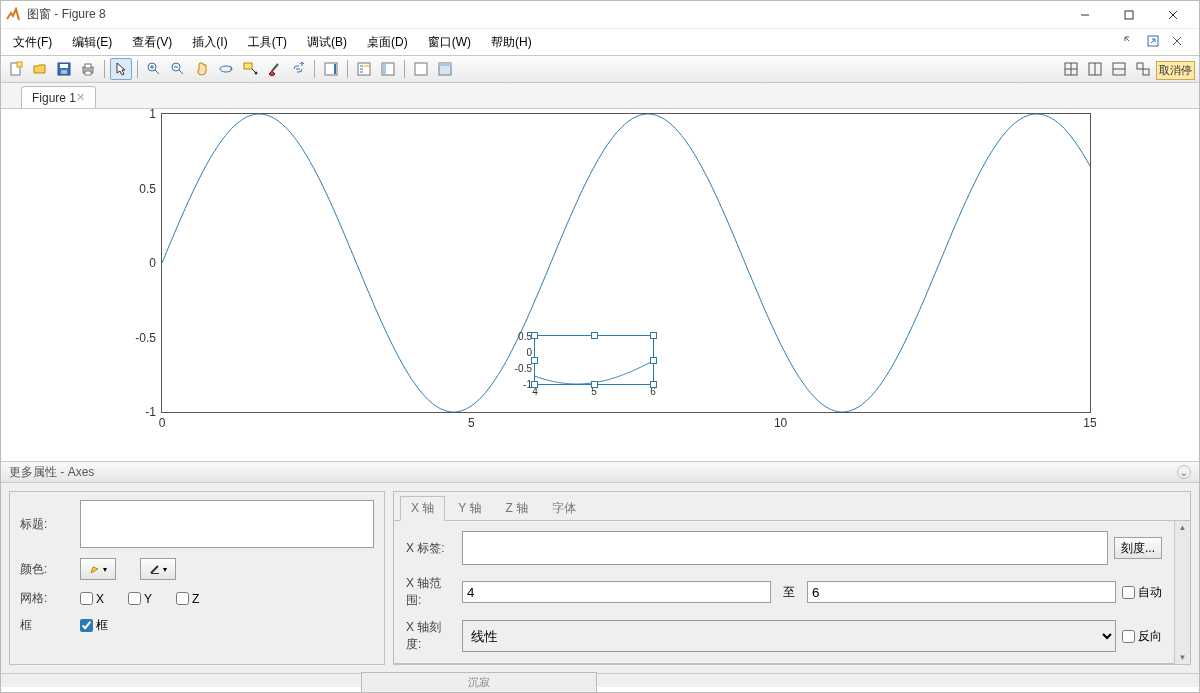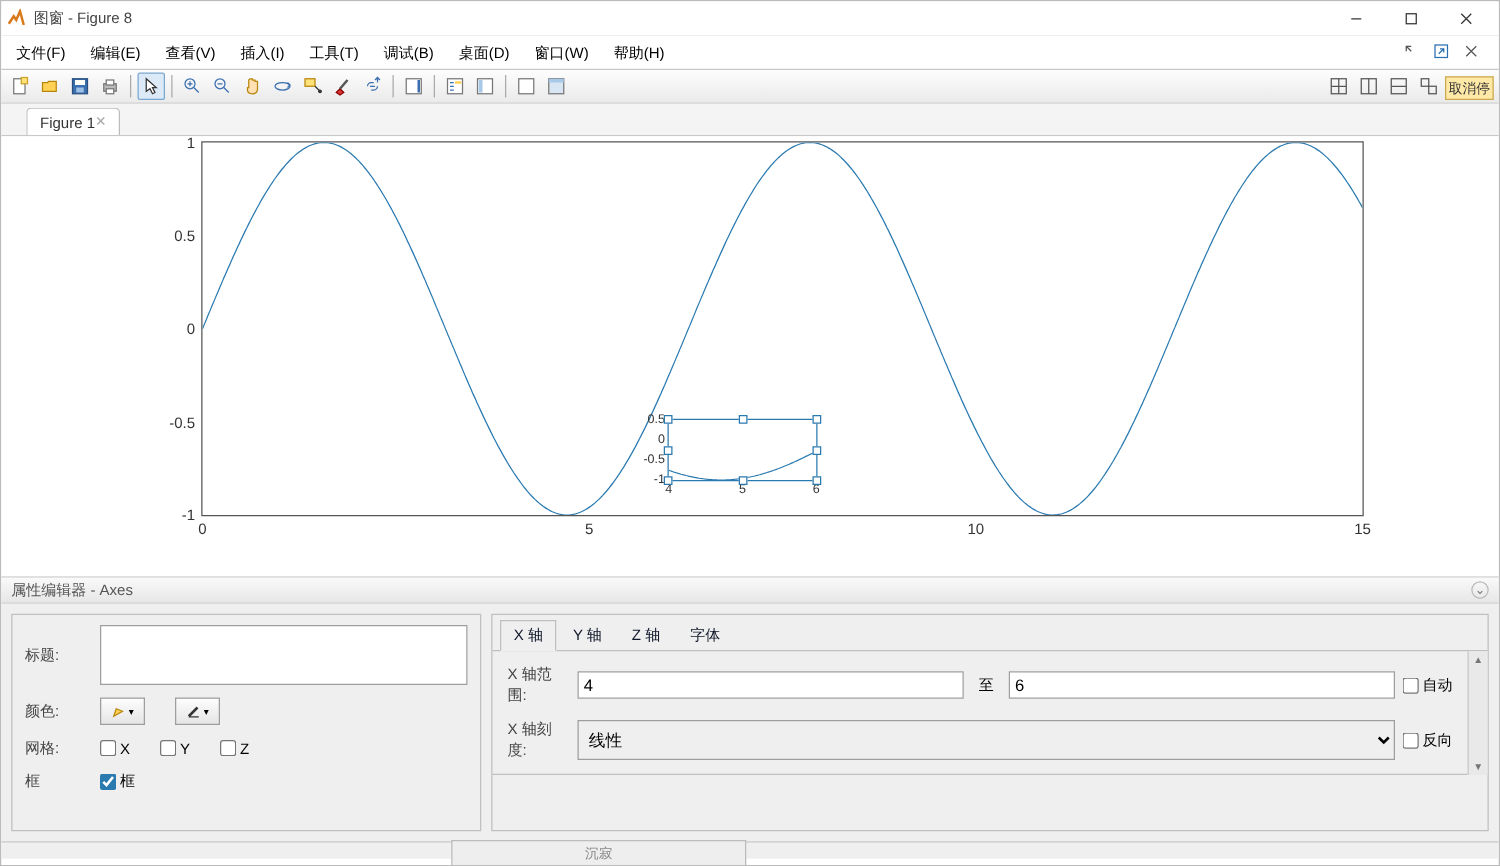--- a/index.html
+++ b/index.html
@@ -39,21 +39,21 @@
   .leftpanel{width:376px;border:1px solid #c0c0c0;background:#efefef;padding:8px 10px;display:flex;flex-direction:column;gap:10px}
   .row{display:flex;align-items:center;gap:24px}
   .lbl{width:36px;color:#444}
   textarea.titlebox{flex:1;height:48px;border:1px solid #9e9e9e;background:#fff;resize:none;padding:2px}
   .dbtn{width:36px;height:22px;border:1px solid #9e9e9e;background:linear-gradient(#fdfdfd,#e5e5e5);display:flex;align-items:center;justify-content:center;gap:2px}
   .dbtn svg{width:12px;height:12px}
   .chk{display:flex;align-items:center;gap:3px}
   .chk input{width:13px;height:13px;accent-color:#2a7ab0}
   .rightpanel{flex:1;border:1px solid #c0c0c0;background:#efefef;display:flex;flex-direction:column;position:relative}
   .tabs2{display:flex;gap:2px;padding:4px 6px 0 6px;border-bottom:1px solid #c0c0c0}
-  .tabs2 .t2{padding:3px 10px;border:1px solid transparent;border-bottom:none;color:#0f172a;font-size:12px}
+  .tabs2 .t2{padding:3px 10px;border:1px solid transparent;border-bottom:none;color:#737373;font-size:12px}
   .tabs2 .t2.active{background:#efefef;border-color:#c0c0c0;border-bottom:1px solid #efefef;margin-bottom:-1px}
   .tabcontent{flex:1;padding:10px 12px 0 12px;overflow:hidden;border-bottom:1px solid #c0c0c0}
   .prow{display:flex;align-items:center;gap:6px;margin-bottom:10px}
   .prow .plbl{width:50px;color:#444}
   .prow input[type=text]{flex:1;border:1px solid #9e9e9e;background:#fff;height:22px;padding:0 4px}
   .prow .midlbl{padding:0 6px}
   .prow select{flex:1;border:1px solid #9e9e9e;background:#efefef;height:32px;padding:0 4px}
   .sidebtn{width:48px;height:22px;border:1px solid #9e9e9e;background:linear-gradient(#fdfdfd,#e5e5e5);font-size:12px;display:flex;align-items:center;justify-content:center}
   .morewrap{width:90px;margin-left:auto}
   .morebutton{height:22px;border:1px solid #9e9e9e;background:linear-gradient(#fdfdfd,#e5e5e5);font-size:12px;display:flex;align-items:center;justify-content:center}
@@ -298,21 +298,21 @@
     <div class="handle" style="right:-4px;top:-4px"></div>
     <div class="handle" style="left:-4px;top:21px"></div>
     <div class="handle" style="right:-4px;top:21px"></div>
     <div class="handle" style="left:-4px;bottom:-4px"></div>
     <div class="handle" style="left:56px;bottom:-4px"></div>
     <div class="handle" style="right:-4px;bottom:-4px"></div>
   </div>
 </div>
 
 <div class="propheader">
-  <span>属性编辑器 - Axes</span>
+  <span>更多属性 - Axes</span>
   <span class="exp">⌄</span>
 </div>
 
 <div class="propbody">
   <div class="leftpanel">
     <div class="row">
       <span class="lbl">标题:</span>
       <textarea class="titlebox" value="" style=""></textarea>
     </div>
     <div class="row">
@@ -359,20 +359,25 @@
     <div class="content-row" style="flex:1">
       <div class="tabmain">
         <div class="tabs2">
           <div class="t2 active">X 轴</div>
           <div class="t2">Y 轴</div>
           <div class="t2">Z 轴</div>
           <div class="t2">字体</div>
         </div>
         <div class="tabinner">
           <div class="tabcontent" style="flex:1">
+            <div class="prow">
+              <span class="plbl">X 标签:</span>
+              <input type="text" style="height: 34px;" value="">
+              <div class="sidebtn">刻度...</div>
+            </div>
             <div class="prow">
               <span class="plbl">X 轴范围:</span>
               <input type="text" value="4" style="">
               <span class="midlbl">至</span>
               <input type="text" value="6" style="">
               <label class="chk">
                   <input type="checkbox" style="">
                   <span>自动</span>
                 </label>
             </div>

